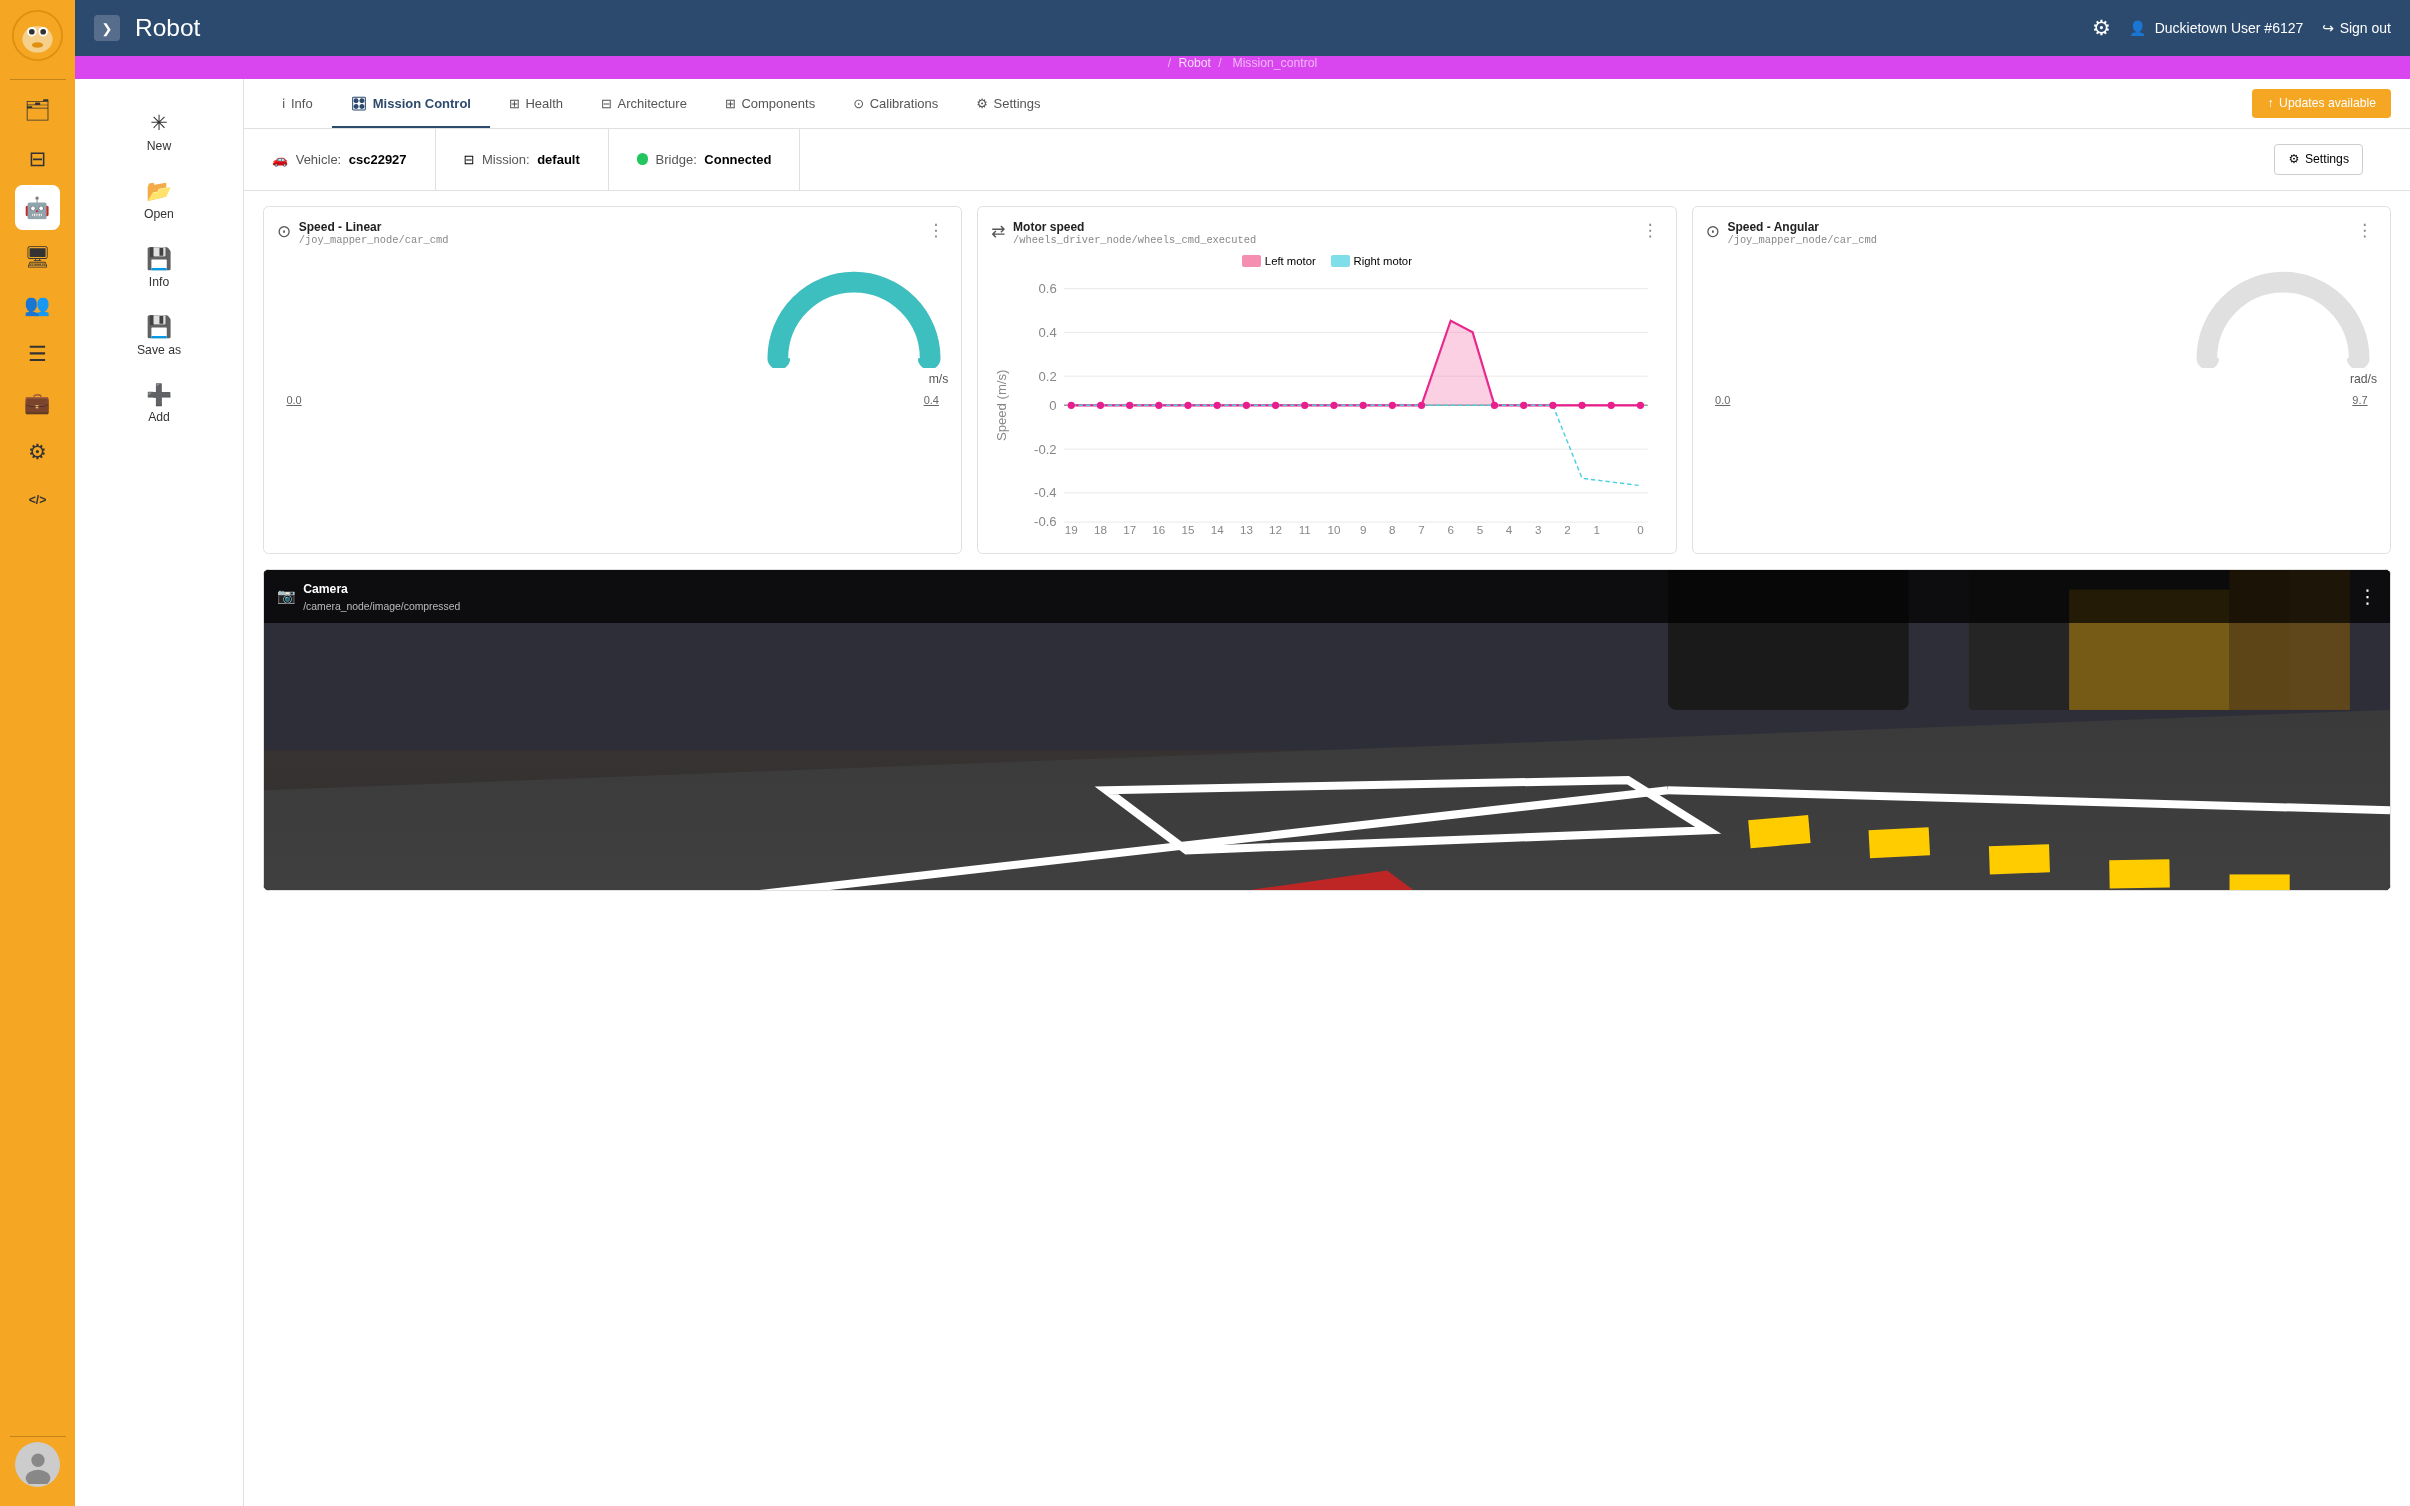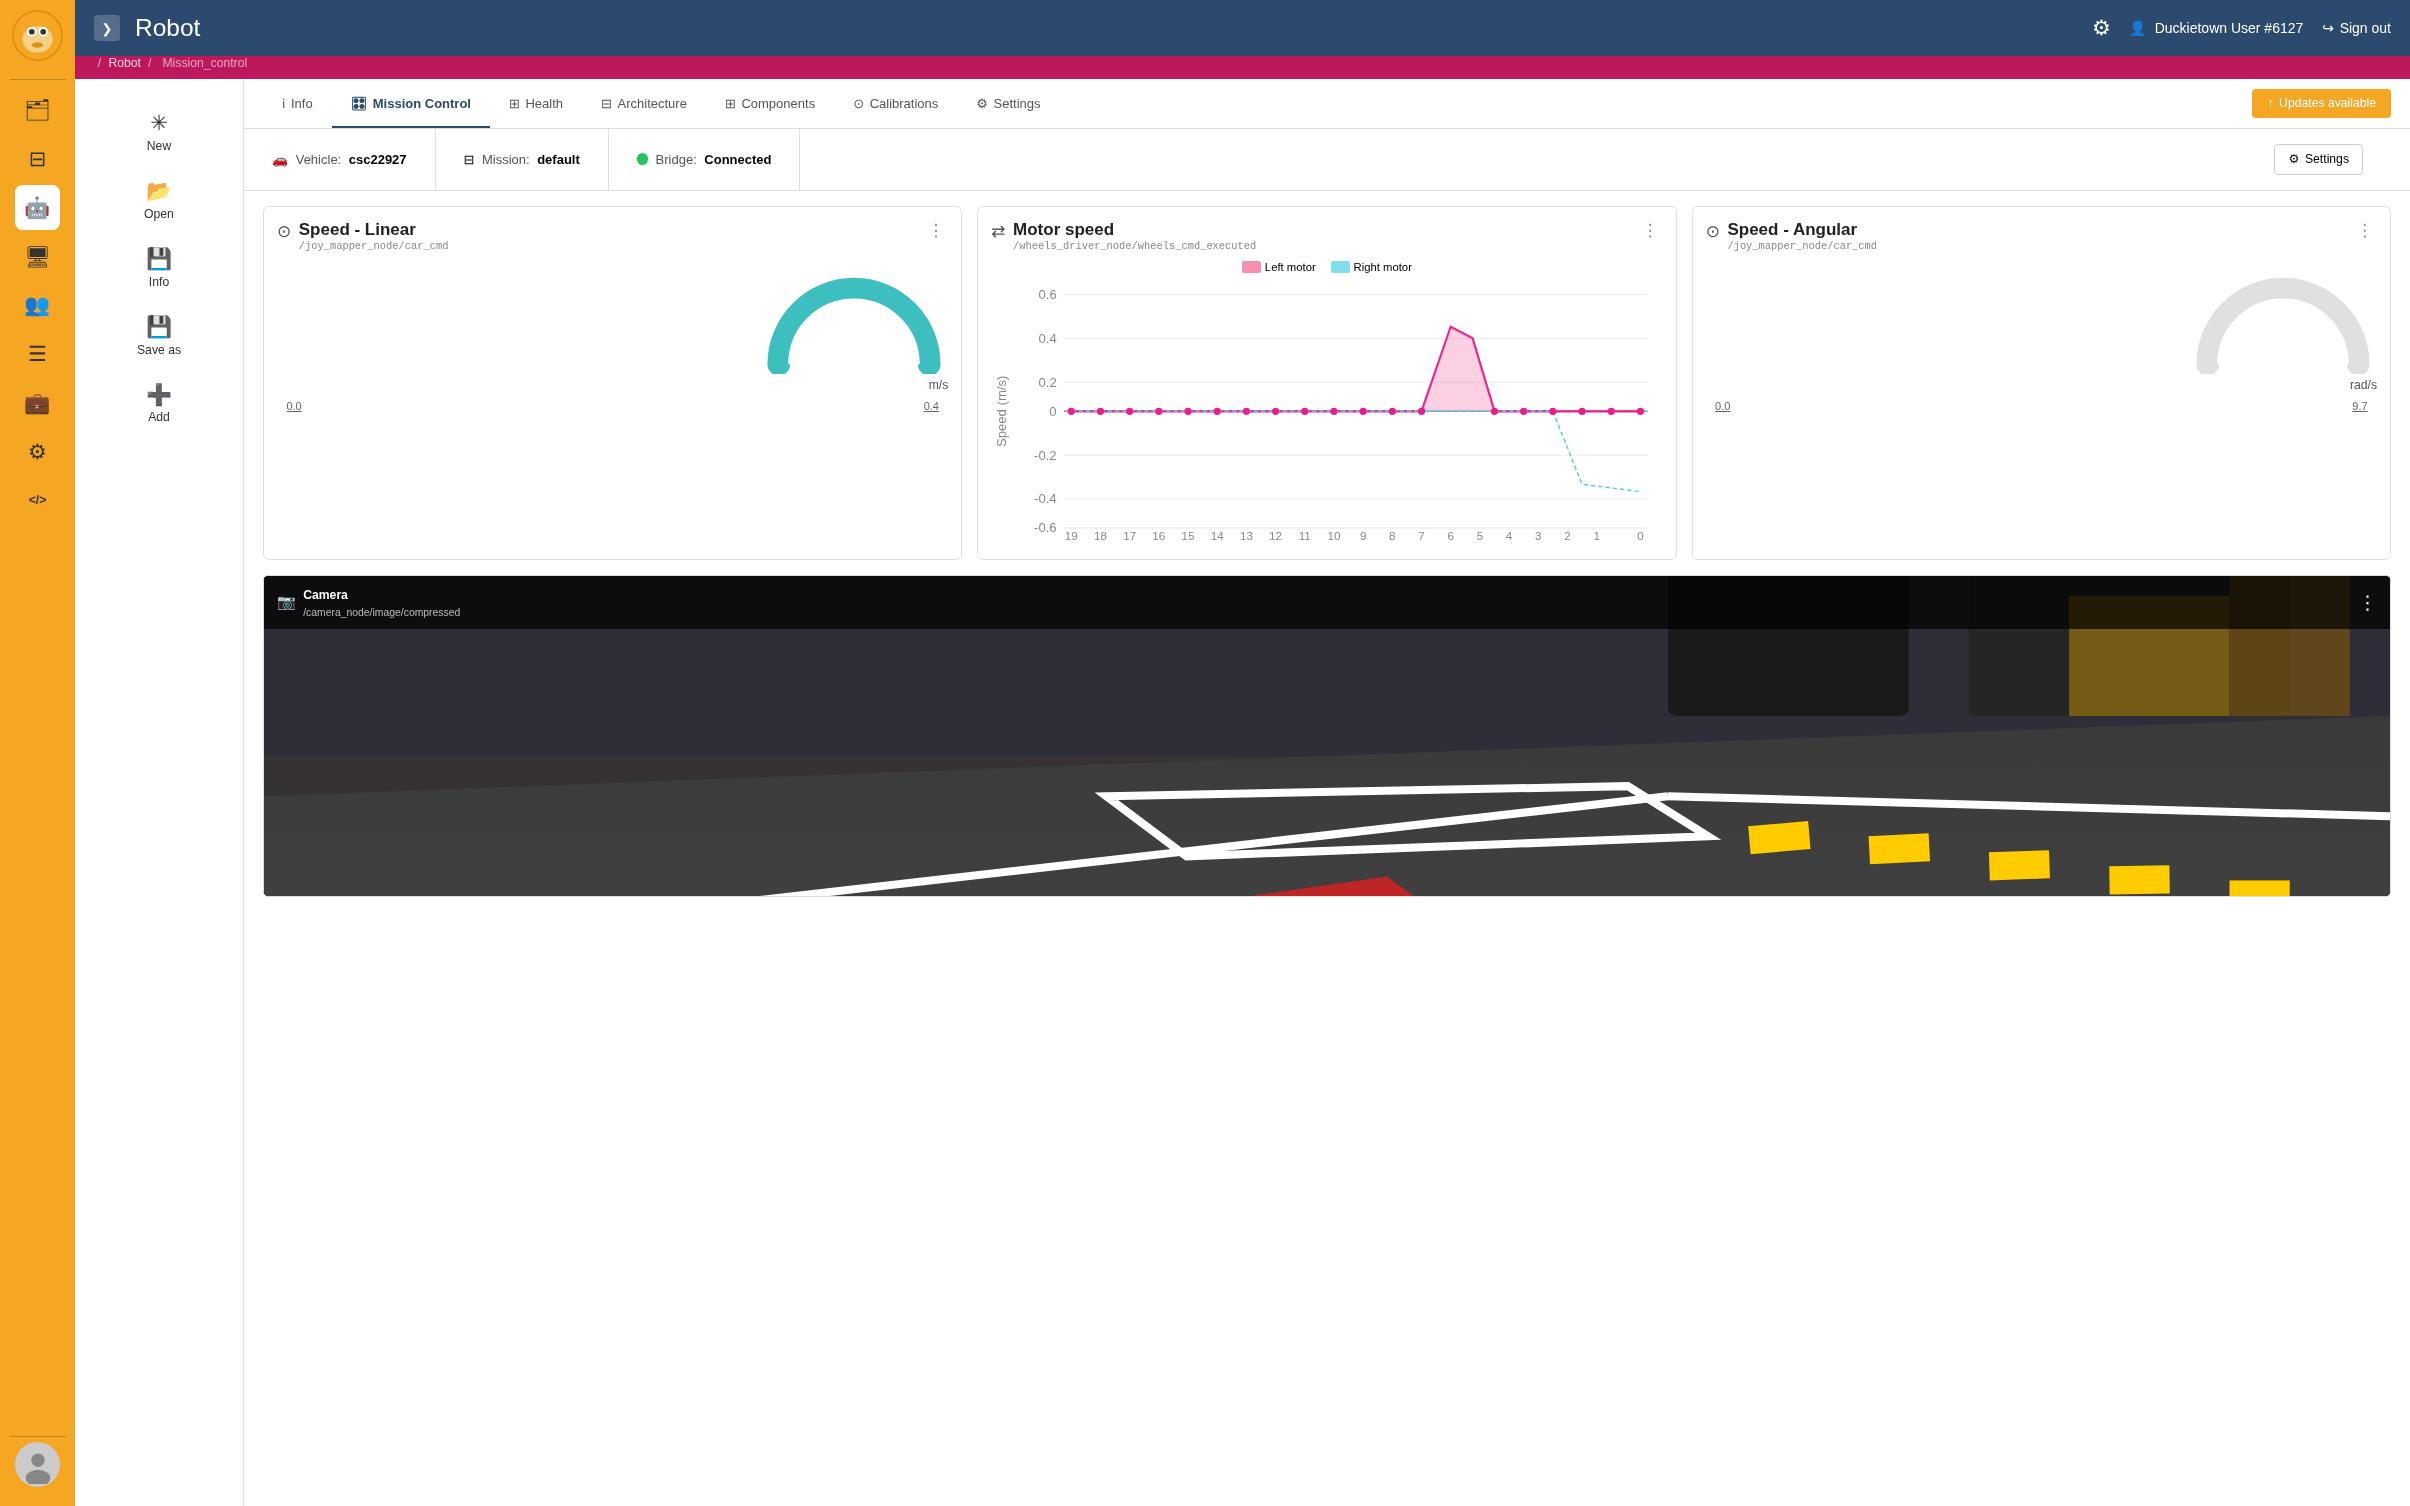--- a/index.html
+++ b/index.html
@@ -116,25 +116,26 @@
     .top-header .sign-out {
       display: flex;
       align-items: center;
       gap: 5.6px;
       font-size: 14px;
       cursor: pointer;
     }
 
     
     .breadcrumb-bar {
-      background: #be185d;
+      background: #d946ef;
       padding: 0 19px 9.4px;
       color: rgba(255,255,255,0.8);
       font-size: 12.2px;
       flex-shrink: 0;
+      text-align: center;
     }
     .breadcrumb-bar a { color: rgba(255,255,255,0.8); text-decoration: none; }
     .breadcrumb-bar span { color: rgba(255,255,255,0.6); margin: 0 3.8px; }
 
     
     .content-area {
       flex: 1;
       display: flex;
       overflow: hidden;
       background: #f0f0f0;
@@ -264,21 +265,21 @@
       padding: 13px;
       position: relative;
     }
     .widget-header {
       display: flex;
       align-items: flex-start;
       margin-bottom: 9.4px;
       gap: 7.5px;
     }
     .widget-icon { font-size: 17px; color: #555; flex-shrink: 0; margin-top: 1.9px; }
-    .widget-title { font-size: 17px; font-weight: 600; color: #222; }
+    .widget-title { font-size: 12px; font-weight: 600; color: #222; }
     .widget-subtitle { font-size: 10.4px; color: #888; font-family: Liberation Mono, monospace; }
     .widget-menu {
       margin-left: auto;
       background: none;
       border: none;
       cursor: pointer;
       font-size: 17px;
       color: #888;
       padding: 0 3.8px;
     }

